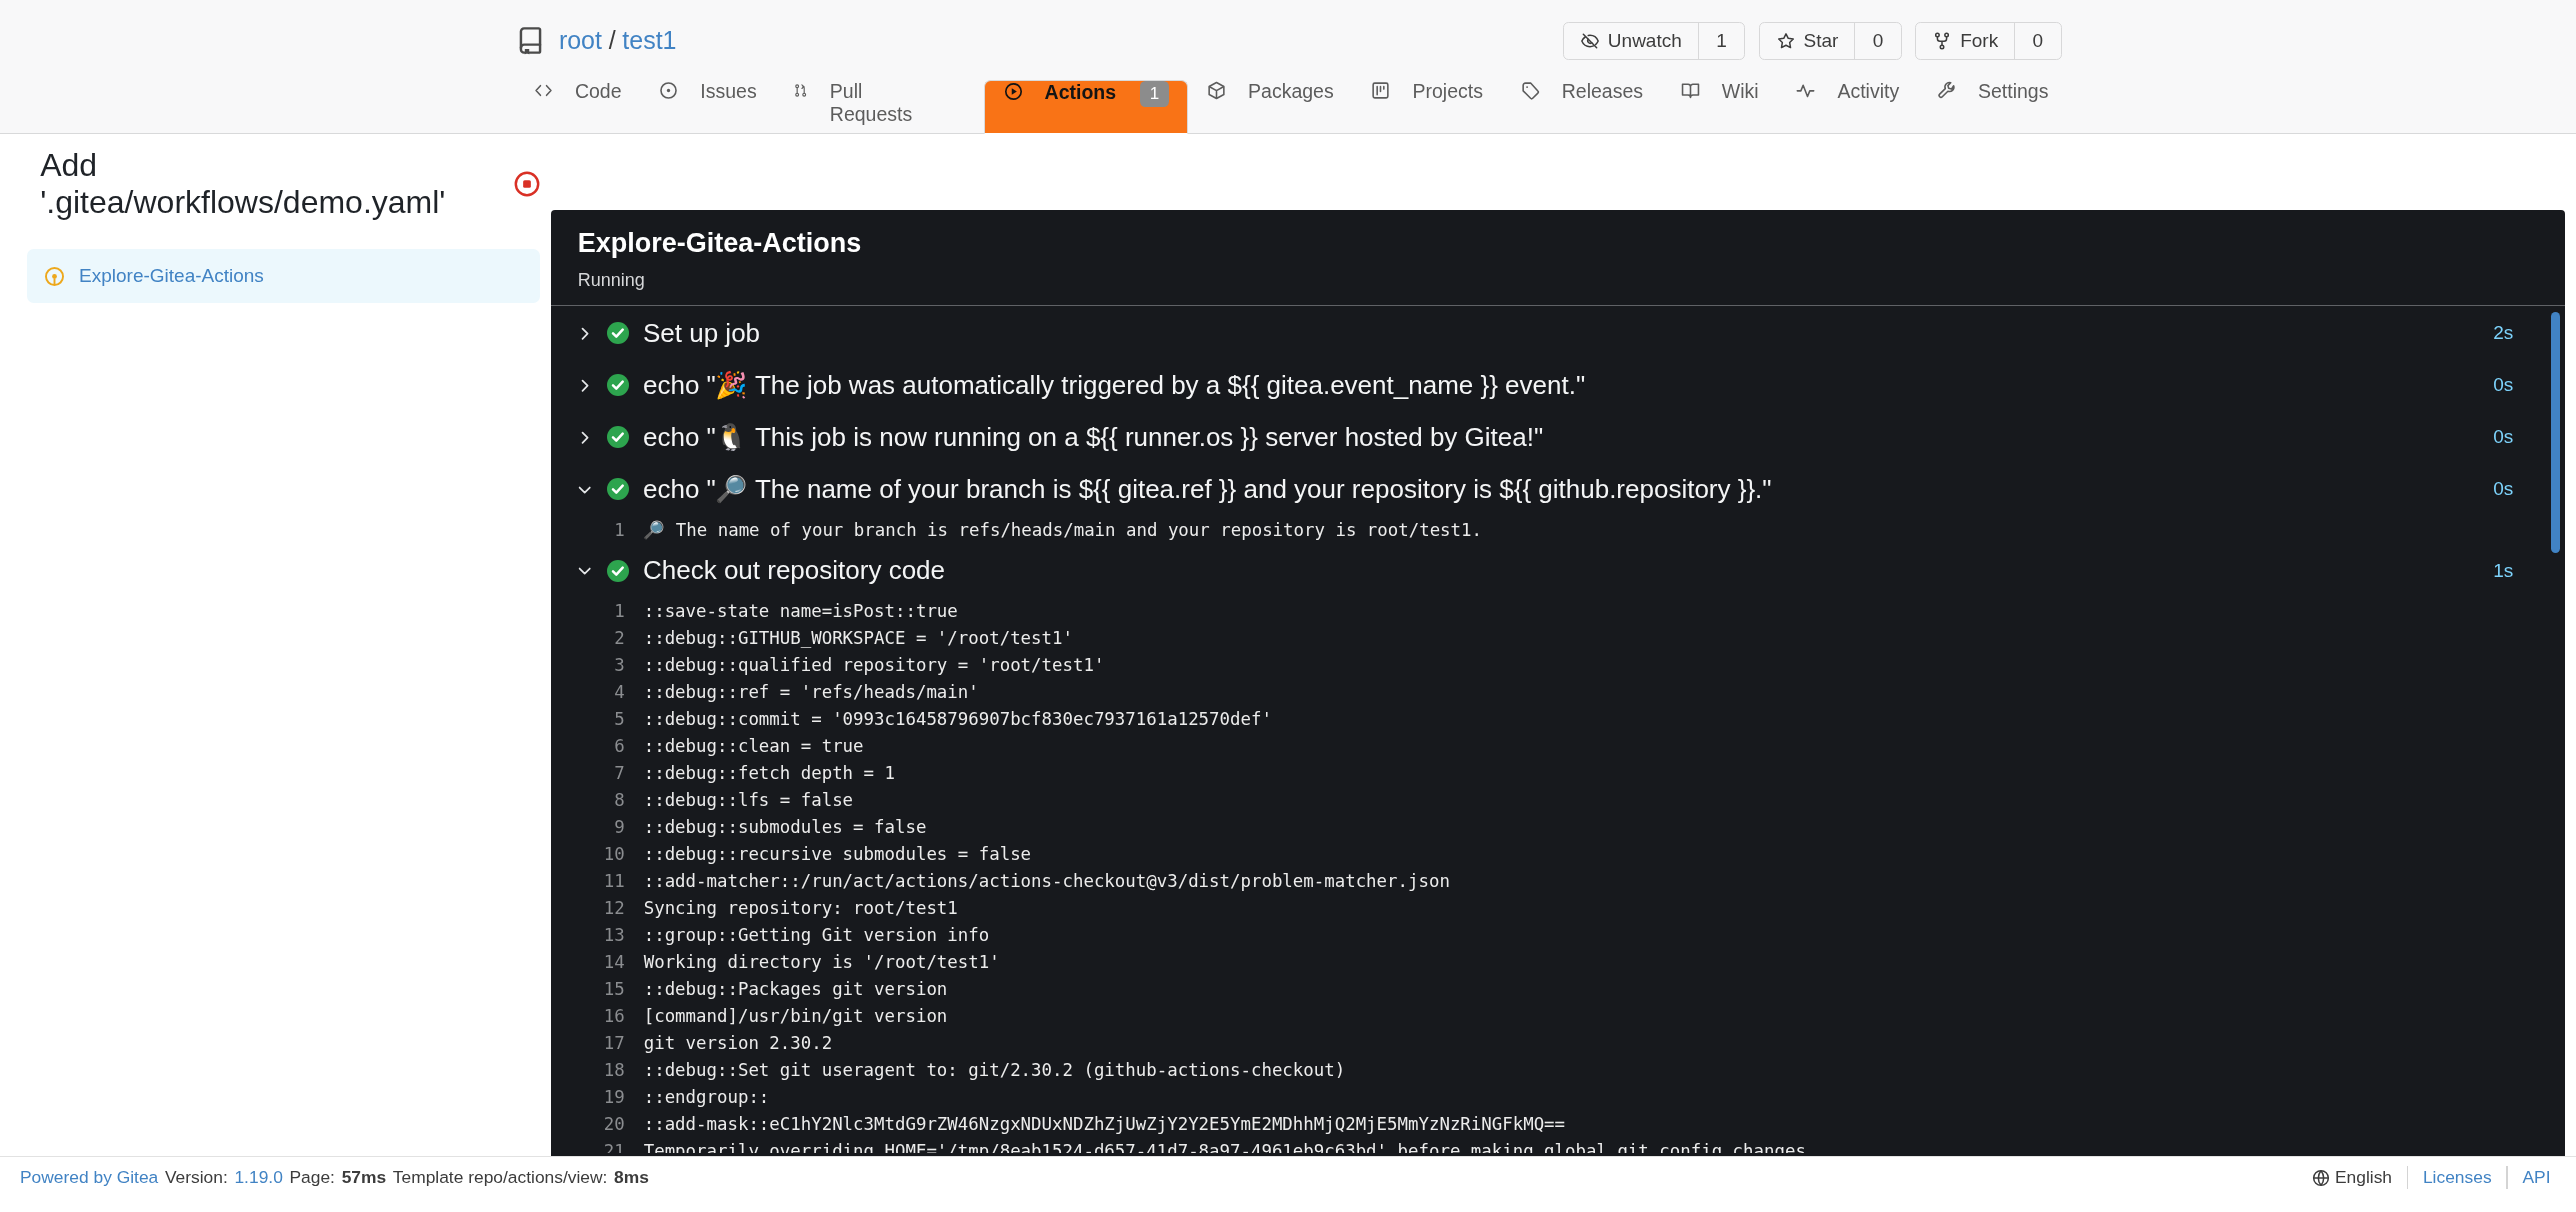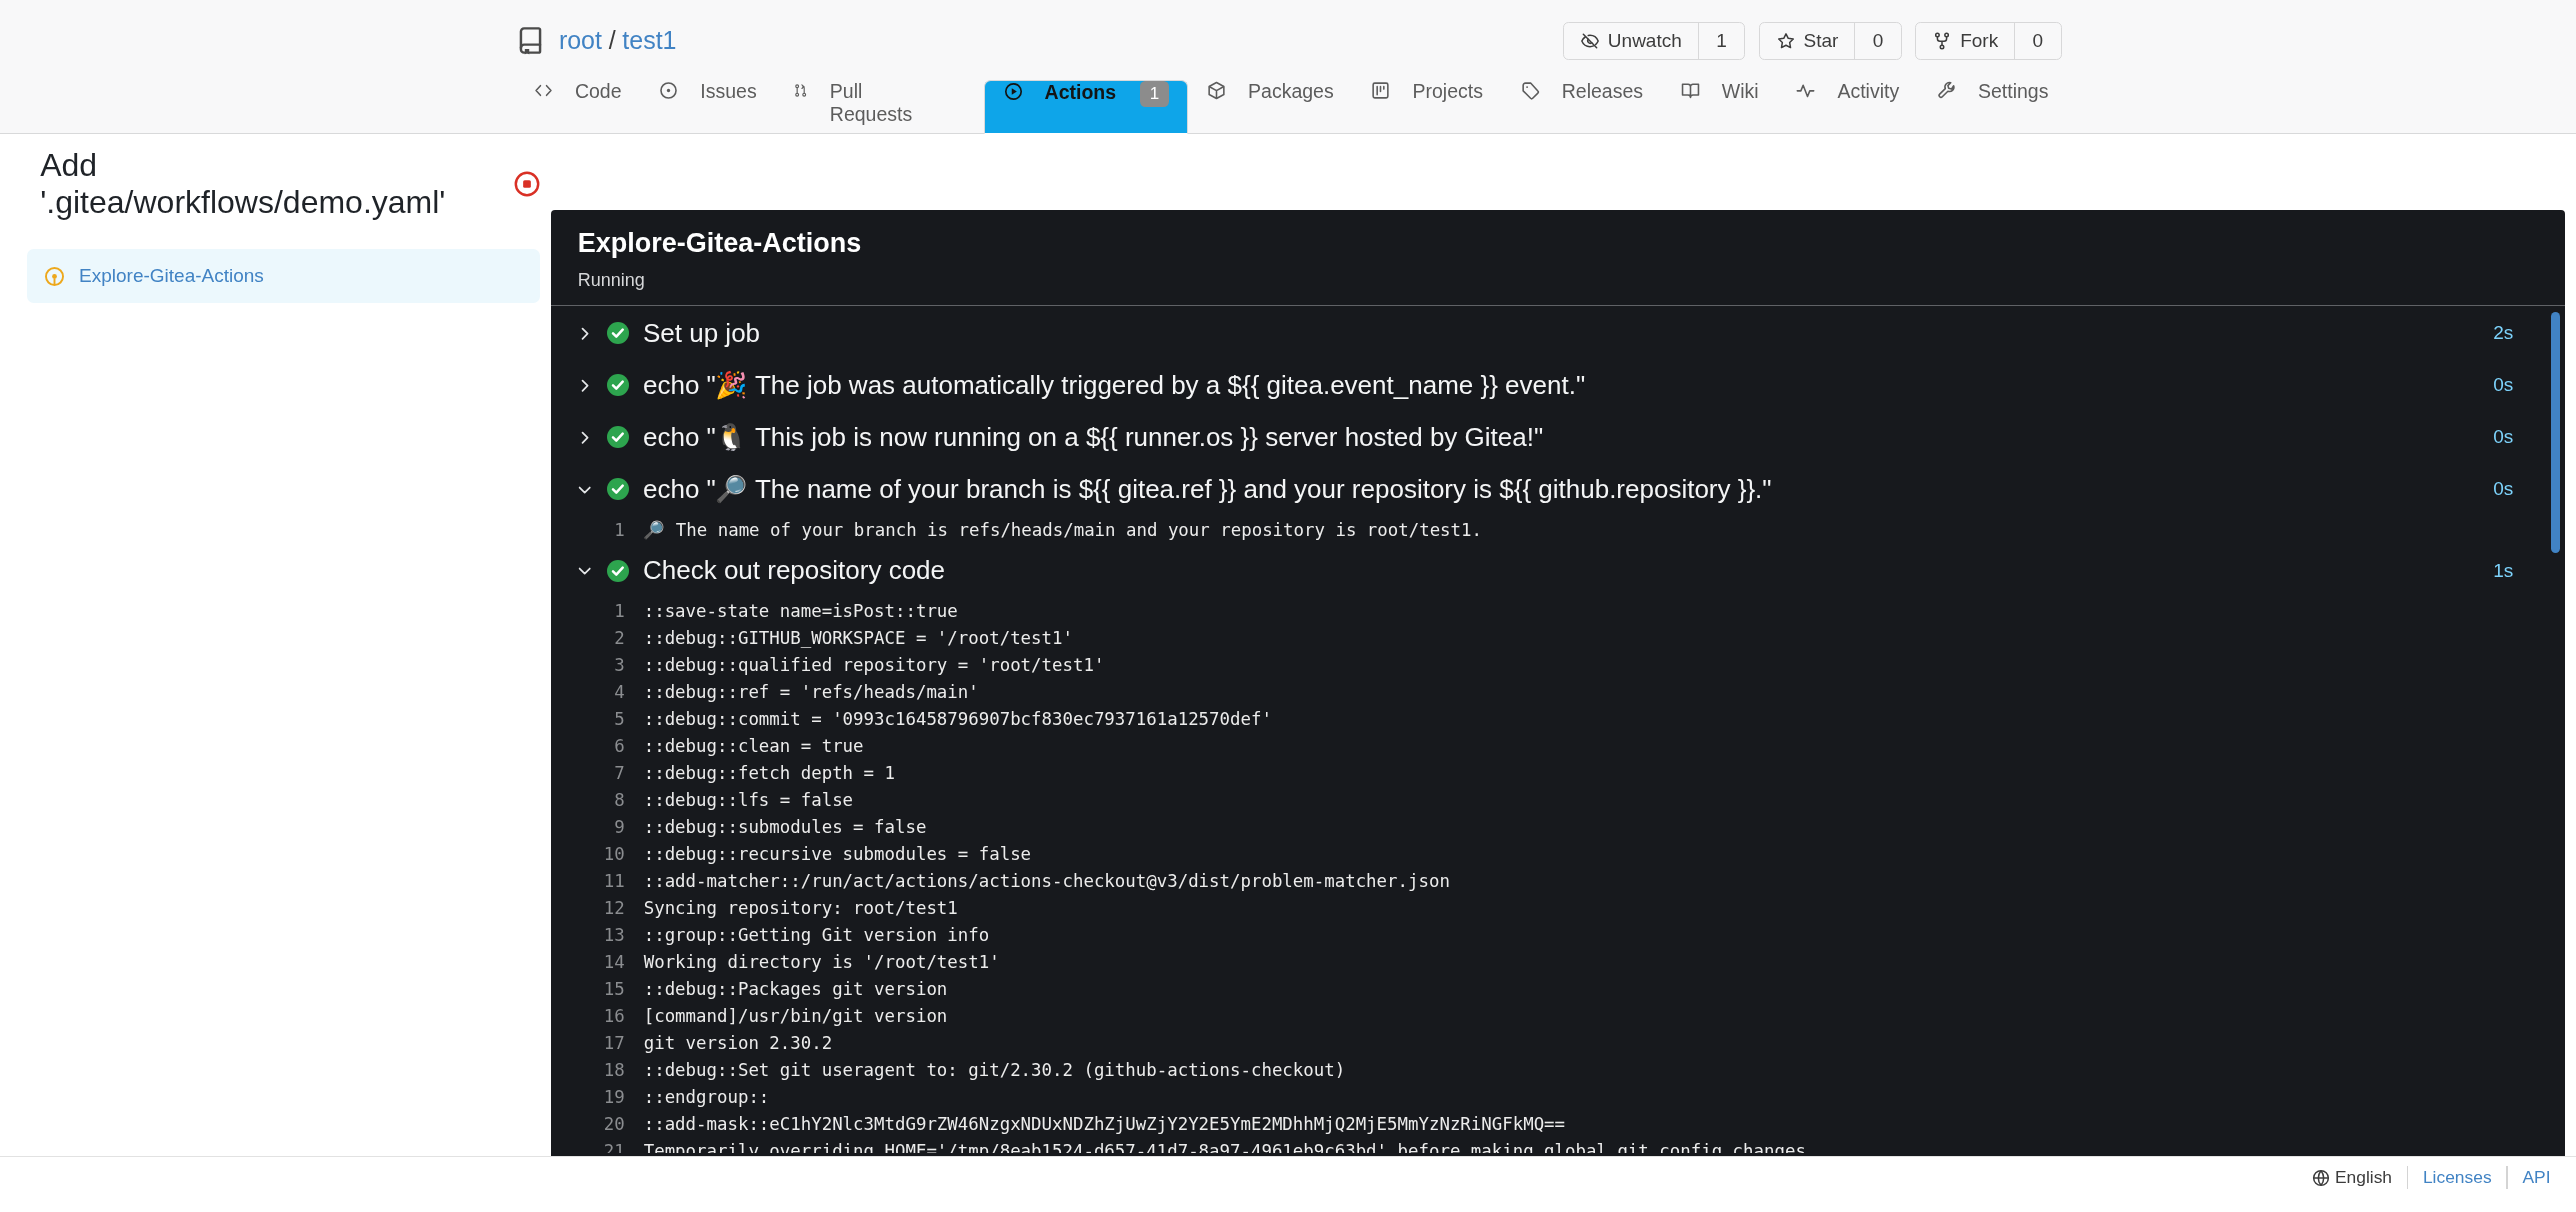--- a/index.html
+++ b/index.html
@@ -17,21 +17,21 @@
   .hbtn { display:flex; align-items:stretch; border:1.3px solid #d8d8d9; border-radius:5.4px; overflow:hidden; background:#f8f8f9; height:38px; }
   .hbtn .seg { display:flex; align-items:center; gap:8px; padding:0 16px; font-size:19px; color:#3c3c3c; background:transparent; border:none; cursor:pointer; font-family:inherit; }
   .hbtn .cnt { border-left:1.3px solid #d8d8d9; padding:0 17.4px; display:flex; align-items:center; font-size:19px; color:#3c3c3c; cursor:pointer; background:transparent; border-top:none;border-right:none;border-bottom:none; font-family:inherit;}
   .hbtn svg { width:20px; height:20px; }
 
   
   .tabs-wrap { border-bottom:1.3px solid #d8d9da; margin-top:12px; }
   .tabs { width:1547px; margin:0 auto; display:flex; align-items:flex-end; }
   .tab { display:flex; align-items:flex-start; gap:21px; padding:0 17.4px; height:54px; font-size:19.5px; color:#5c5c5c; text-decoration:none; cursor:pointer; border:1.3px solid transparent; border-bottom:none; }
   .tab svg { width:21px; height:21px; }
-  .tab.active { background:#0ea5e9; color:#141414; font-weight:700; border:1.3px solid #d8d9da; border-bottom:1.3px solid #ffffff; border-radius:6.7px 6.7px 0 0; margin-bottom:-1.3px;margin-left:48px; }
+  .tab.active { background:#f97316; color:#141414; font-weight:700; border:1.3px solid #d8d9da; border-bottom:1.3px solid #ffffff; border-radius:6.7px 6.7px 0 0; margin-bottom:-1.3px;margin-left:48px; }
   .tab .badge { background:#8c8c8c; color:#ffffff; font-size:17px; font-weight:400; border-radius:5.4px; padding:2.7px 10px; margin-left:2.7px; }
   .tab-settings { margin-left:auto; }
 
   
   .content { display:flex; padding:0 10.7px; align-items:flex-start; }
   .leftcol { width:530px; flex:none; }
   .run-title { margin:13.4px 0 0 29.5px; display:flex; align-items:center; font-size:32px; font-weight:400; color:#1f2328; }
   .stop-btn { width:28px; height:28px; margin-left:12px; cursor:pointer; flex:none; }
   .job-item { margin:28px 0 0 16px; width:513px; height:54px; background:#ecf8fd; border-radius:6.7px; display:flex; align-items:center; padding:0 16px; cursor:pointer; }
   .job-item svg { width:23px; height:23px; flex:none; }
@@ -376,20 +376,29 @@
             <span class="lt">Temporarily overriding HOME='/tmp/8eab1524-d657-41d7-8a97-4961eb9c63bd' before making global git config changes</span>
           </div>
       </div>
     </div>
 
     <div class="scroll-thumb"></div>
   </div>
 </div>
 
 <div class="footer">
+  <div class="fl">
+    <a>Powered by Gitea</a>
+    <span>Version:</span>
+    <a>1.19.0</a>
+    <span>Page:</span>
+    <span class="b">57ms</span>
+    <span>Template repo/actions/view:</span>
+    <span class="b">8ms</span>
+  </div>
   <div class="fr">
     <span class="lang">
       <svg class="globe" viewBox="0 0 24 24" fill="none" stroke="currentColor" stroke-width="1.8">
           <circle cx="12" cy="12" r="8.8"></circle>
           <path d="M3.2 12h17.6M12 3.2a13.6 13.6 0 0 1 0 17.6M12 3.2a13.6 13.6 0 0 0 0 17.6"></path>
         </svg>
       <span>English</span>
     </span>
     <span class="vsep"></span>
     <a>Licenses</a>

